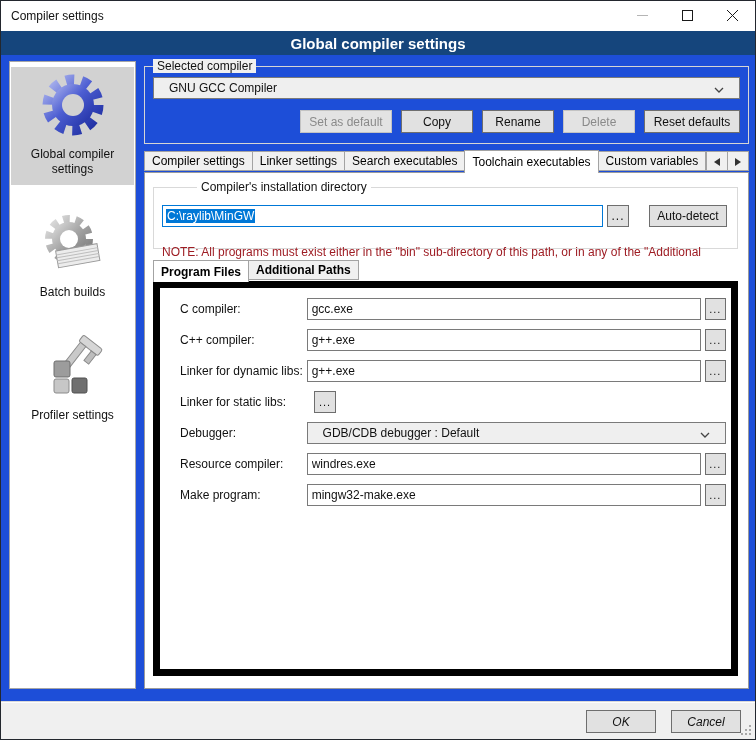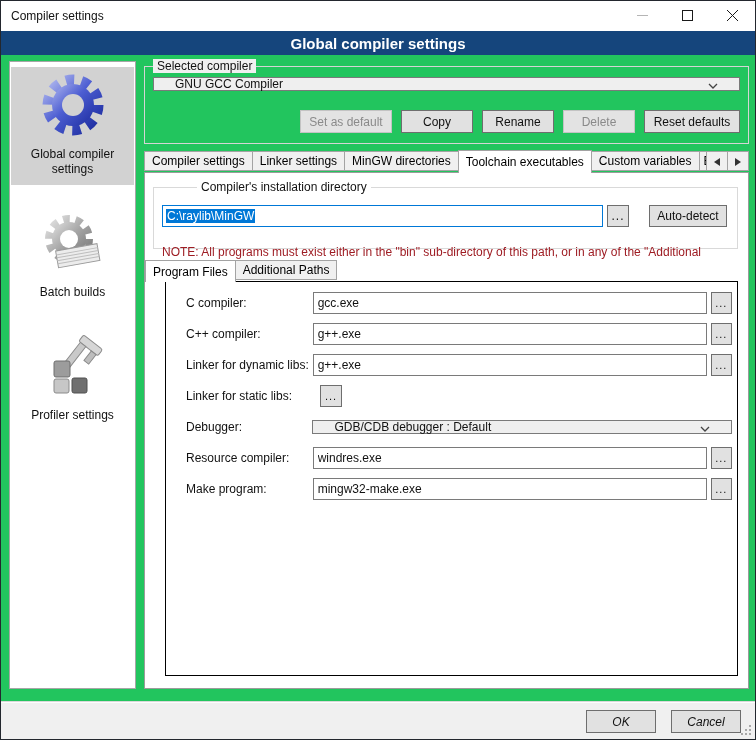--- a/index.html
+++ b/index.html
@@ -1,52 +1,52 @@
 <!DOCTYPE html>
 <html><head>
 <meta charset="utf-8">
 <style>
   html,body{margin:0;padding:0;background:#cfd3d8;}
   *{box-sizing:border-box;font-family:"Liberation Sans",sans-serif;}
-  .window{position:relative;width:756px;height:740px;background:#22c55e;border:1px solid #23272e;overflow:hidden;}
+  .window{position:relative;width:756px;height:740px;background:#1d4ed8;border:1px solid #23272e;overflow:hidden;}
   
   .titlebar{position:absolute;top:0;left:0;right:0;height:30px;background:#ffffff;display:flex;align-items:center;}
   .titlebar .title{font-size:12px;color:#111;padding-left:10px;flex:1;}
   .winbtn{width:45px;height:30px;display:flex;align-items:center;justify-content:center;}
   
   .banner{position:absolute;top:30px;left:0;right:0;height:24px;background:#15457c;color:#fff;
           display:flex;align-items:center;justify-content:center;font-size:15px;font-weight:bold;}
   
   .sidebar{position:absolute;left:8px;top:60px;width:127px;height:628px;background:#fff;border:1px solid #a6a6a6;padding-top:5px;}
   .side-item{display:flex;flex-direction:column;align-items:center;padding:6px 2px 8px 2px;margin:0 1px 20px 1px;cursor:default;}
   .side-item.selected{background:#d2d2d2;}
   .side-item .lbl{font-size:12px;color:#111;text-align:center;margin-top:6px;line-height:1.25;}
   
   .group{position:absolute;border:1px solid #d5d5d5;}
   .legend{position:absolute;top:-8px;left:8px;font-size:12px;color:#111;padding:0 4px;line-height:14px;}
   .legend.on-gray{background:#f0f0f0;}
   .legend.on-white{background:#ffffff;margin-left:35px;}
   
-  .combo{background:#efefef;border:1px solid #7a7a7a;height:14px;display:flex;align-items:center;padding:0 21px;cursor:default;}
+  .combo{background:#efefef;border:1px solid #7a7a7a;height:22px;display:flex;align-items:center;padding:0 15px;cursor:default;}
   .combo .val{flex:1;font-size:12px;color:#111;white-space:nowrap;overflow:hidden;}
   
   .btn{background:#e1e1e1;border:1px solid #6e6e6e;height:23px;display:flex;align-items:center;justify-content:center;
        font-size:12px;color:#111;cursor:default;}
   .btn.disabled{color:#8a8a8a;border-color:#c3c3c3;background:#e3e3e3;}
   
   .tabs{position:absolute;display:flex;align-items:flex-end;z-index:2;}
   .tab{height:20px;margin-bottom:2px;background:#f0f0f0;border:1px solid #a3a3a3;display:flex;align-items:center;
        padding:0 7px;font-size:12px;margin-right:-1px;white-space:nowrap;overflow:hidden;cursor:default;}
   .tab.active{height:23px;margin-bottom:0;background:#fff;border-bottom:none;z-index:3;}
   .tab.clipped{width:24px;padding:0 4px;}
   .spinners{position:absolute;right:0;bottom:2px;display:flex;}
   .spin{width:22px;height:20px;background:#f0f0f0;border:1px solid #a3a3a3;display:flex;align-items:center;justify-content:center;margin-left:-1px;}
   
   .panel{position:absolute;background:#fff;border:1px solid #9b9b9b;}
-  .inner-panel{position:absolute;background:#fff;border:1px solid #000000;margin-left:12px;}
+  .inner-panel{position:absolute;background:#fff;border:7px solid #000000;}
   
   .tinput{background:#fff;border:1px solid #7a7a7a;height:22px;font-size:12px;color:#111;padding:0 4px;}
   .fake-input{background:#fff;border:1px solid #0078d7;height:22px;display:flex;align-items:center;padding:0 3px;font-size:12px;}
   .fake-input .sel{background:#0078d7;color:#fff;padding:0 1px;white-space:nowrap;}
   .dir-row{position:absolute;left:8px;right:10px;top:17px;height:22px;display:flex;}
   .dir-row .fake-input{flex:1;}
   .note{position:absolute;left:8px;right:1px;top:57px;font-size:12px;color:#9e1c23;white-space:nowrap;overflow:hidden;}
   
   .rows{position:absolute;left:0;right:0;top:10px;}
   .frow{display:flex;align-items:center;height:22px;margin:0 5px 9px 20px;}
@@ -170,21 +170,21 @@
       <div class="btn" style="width:72px;">Copy</div>
       <div class="btn" style="width:72px;">Rename</div>
       <div class="btn disabled" style="width:72px;">Delete</div>
       <div class="btn" style="width:96px;">Reset defaults</div>
     </div>
   </div>
 
   <div class="tabs" style="left:143px;width:605px;top:149px;height:23px;">
     <div class="tab">Compiler settings</div>
     <div class="tab">Linker settings</div>
-    <div class="tab">MinGW directories</div>
+    <div class="tab">Search executables</div>
     <div class="tab active">Toolchain executables</div>
     <div class="tab">Custom variables</div>
     <div class="tab clipped">Build</div>
     <div class="spinners">
       <div class="spin">
         <span><svg width="6" height="8">
               <path d="M6 0 L0 4 L6 8 Z" fill="#333"></path>
             </svg></span>
       </div>
       <div class="spin">
@@ -202,21 +202,21 @@
       <div class="dir-row">
         <div class="fake-input">
           <span class="sel">C:\raylib\MinGW</span>
         </div>
         <div class="btn dots" style="width:22px;height:22px;margin-left:4px;">...</div>
         <div class="btn" style="width:78px;height:22px;margin-left:20px;">Auto-detect</div>
       </div>
       <div class="note">NOTE: All programs must exist either in the "bin" sub-directory of this path, or in any of the "Additional</div>
     </div>
 
-    <div class="tabs" style="left:0;top:87px;height:22px;">
+    <div class="tabs" style="left:8px;top:87px;height:22px;font-weight:bold;">
       <div class="tab active" style="height:22px;">Program Files</div>
       <div class="tab">Additional Paths</div>
     </div>
 
     <div class="inner-panel" style="left:8px;right:10px;top:108px;bottom:12px;">
       <div class="rows">
 
         <div class="frow">
           <span class="flabel">C compiler:</span>
           <input class="tinput" value="gcc.exe" style="">

